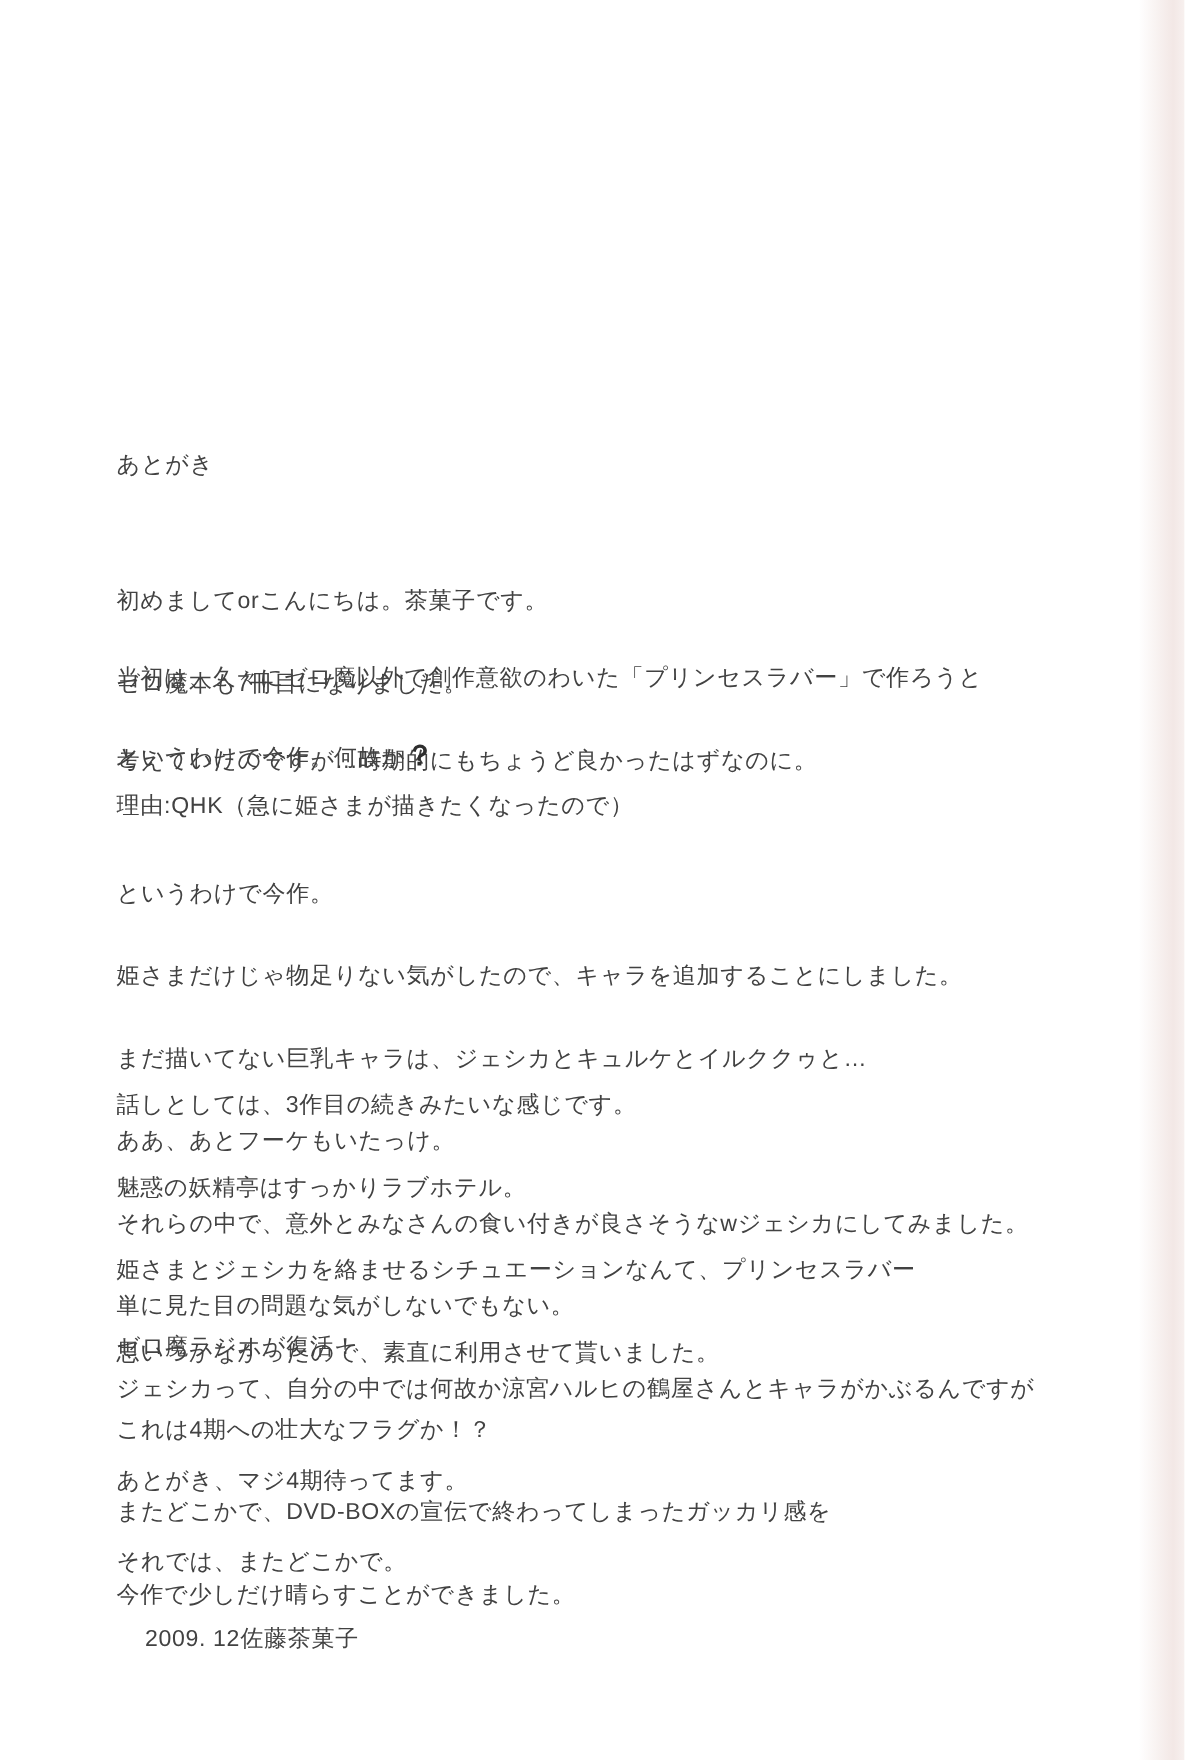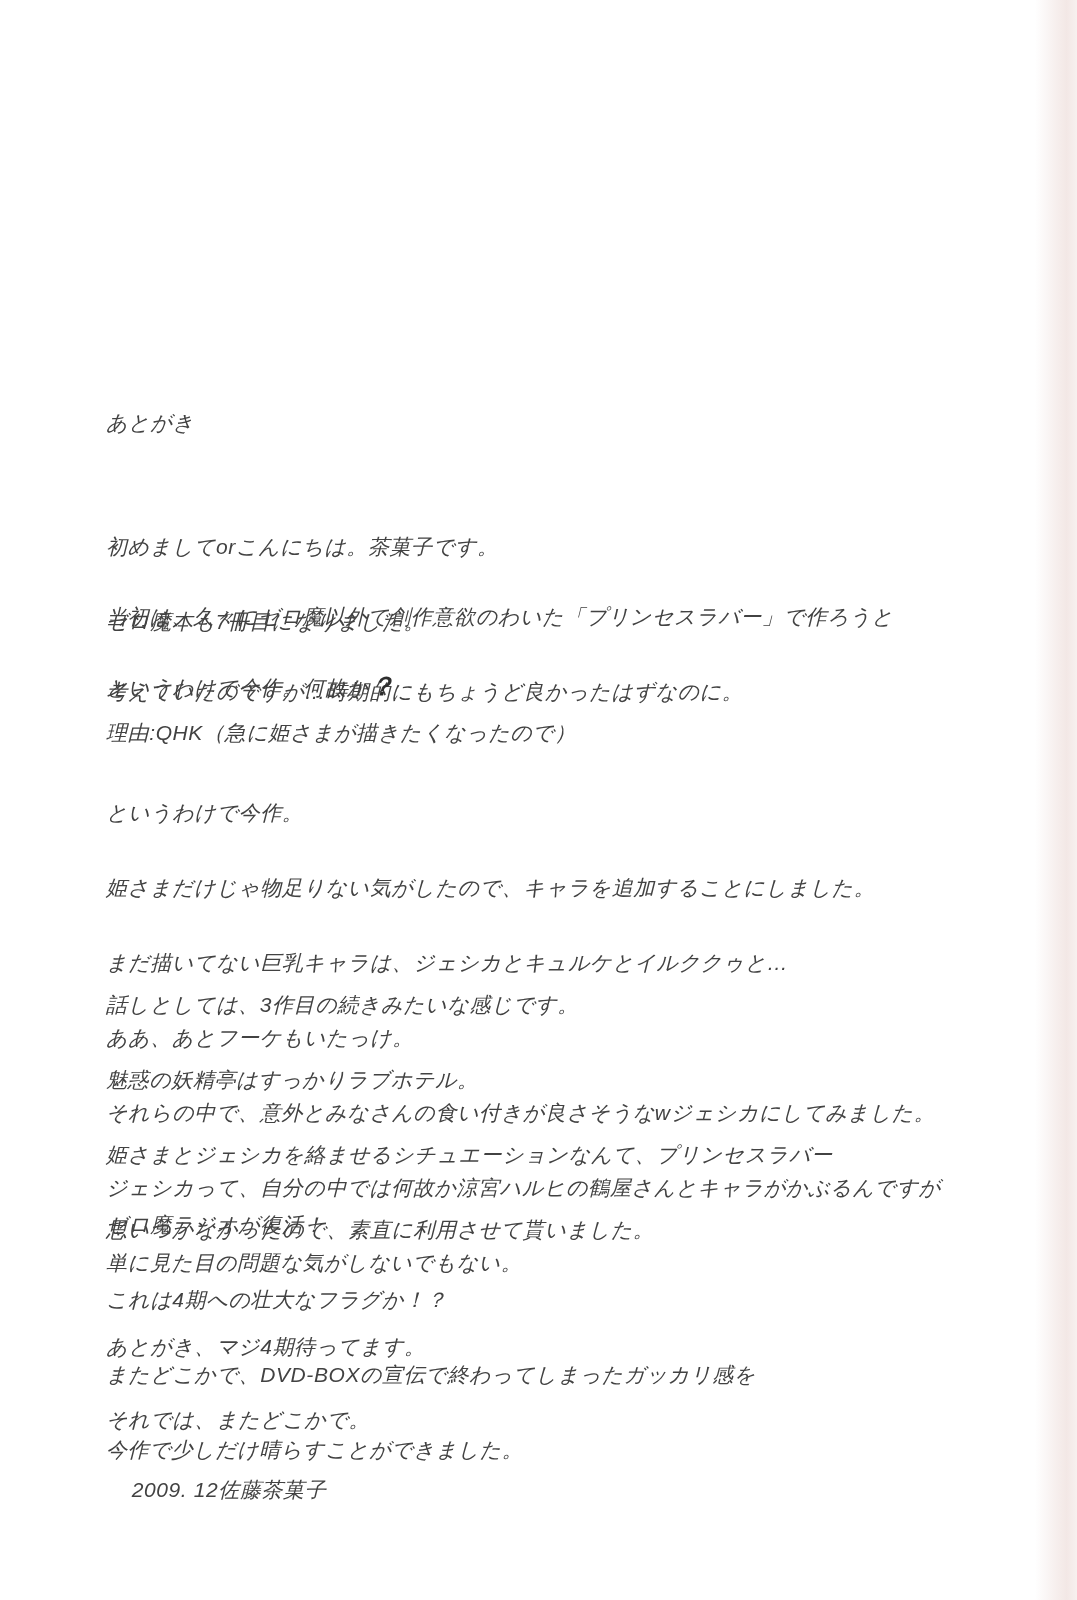--- a/index.html
+++ b/index.html
@@ -33,21 +33,20 @@
   .heading,
   .para,
   .colophon {
     position: absolute;
     left: 106px;
     font-size: 21px;
     line-height: 25px;
     letter-spacing: 0.6px;
     white-space: pre;
     color: #424242;
-    font-style: italic;
   }
   .line { height: 25px; }
   .q-mark {
     font-family: "Liberation Serif", "DejaVu Serif", serif;
     font-weight: bold;
     font-size: 26px;
     color: #2e2e2e;
     letter-spacing: 0;
   }
   .colophon .author { }
@@ -78,22 +77,22 @@
   <div class="para" style="top:670px">
     <div class="line">理由:QHK（急に姫さまが描きたくなったので）</div>
   </div>
 
   <div class="para" style="top:750px">
     <div class="line">というわけで今作。</div>
     <div class="line">姫さまだけじゃ物足りない気がしたので、キャラを追加することにしました。</div>
     <div class="line">まだ描いてない巨乳キャラは、ジェシカとキュルケとイルククゥと…</div>
     <div class="line">ああ、あとフーケもいたっけ。</div>
     <div class="line">それらの中で、意外とみなさんの食い付きが良さそうなwジェシカにしてみました。</div>
+    <div class="line">単に見た目の問題な気がしないでもない。</div>
     <div class="line">ジェシカって、自分の中では何故か涼宮ハルヒの鶴屋さんとキャラがかぶるんですが</div>
-    <div class="line">単に見た目の問題な気がしないでもない。</div>
   </div>
 
   <div class="para" style="top:942px">
     <div class="line">話しとしては、3作目の続きみたいな感じです。</div>
     <div class="line">魅惑の妖精亭はすっかりラブホテル。</div>
     <div class="line">姫さまとジェシカを絡ませるシチュエーションなんて、プリンセスラバー</div>
     <div class="line">思いつかなかったので、素直に利用させて貰いました。</div>
   </div>
 
 

